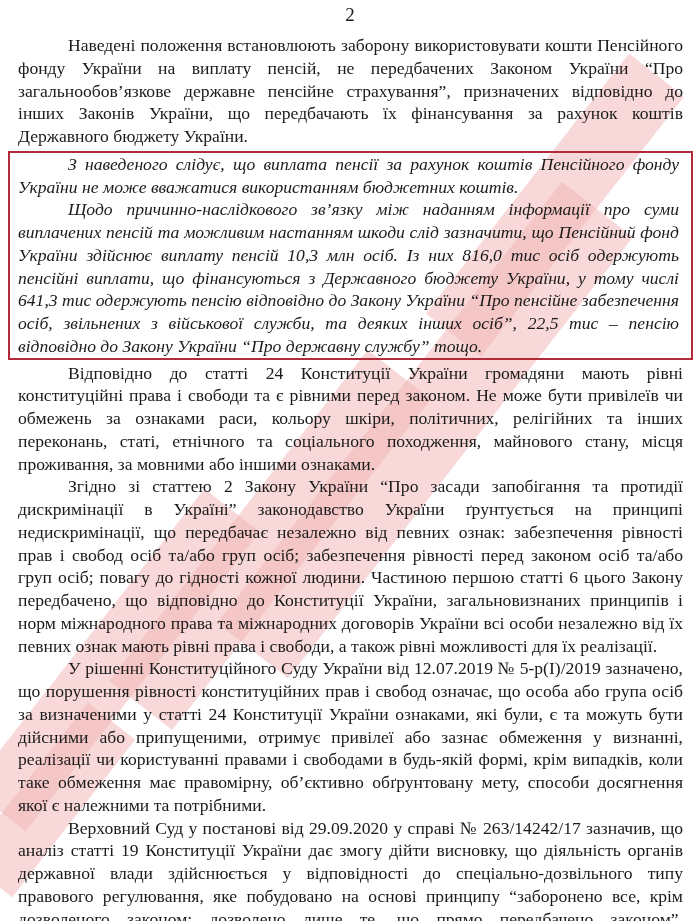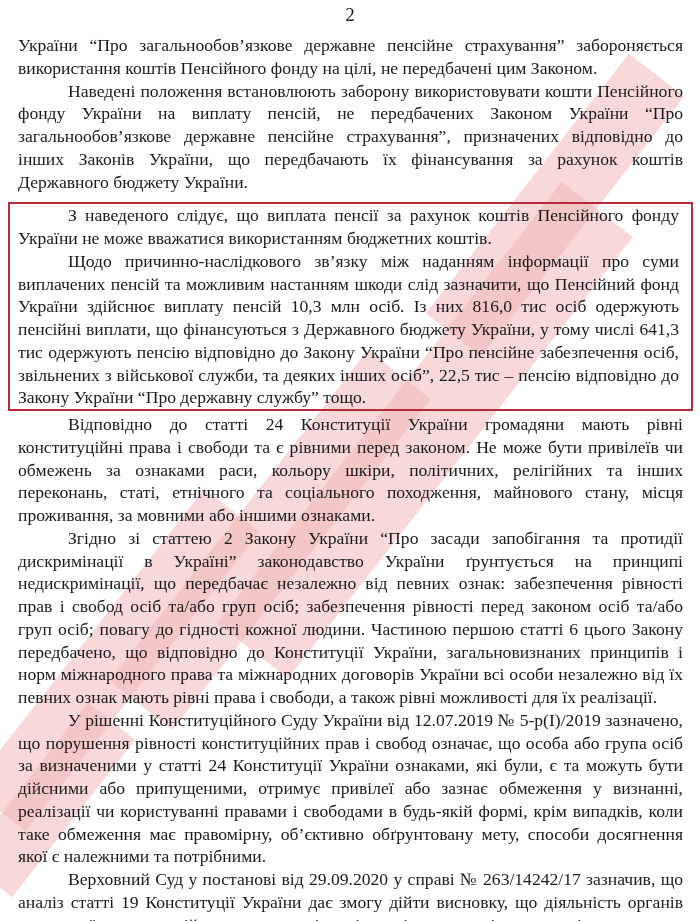--- a/index.html
+++ b/index.html
@@ -24,39 +24,39 @@
     position: absolute; top: 34px; left: 18px; width: 665px;
     font-size: 17.6px; line-height: 22.75px; z-index: 2;
   }
   .para {
     margin: 0; text-align: justify; text-indent: 50px;
     hyphens: none;
   }
   .para.noindent { text-indent: 0; }
   .highlight-box {
     border: 2.5px solid #b32a3a;
-    margin: 9px -10px 2px -10px;
+    margin: 3px -10px 2px -10px;
     padding: 0 12px 0 8px;
+    font-style: italic;
   }
 </style>
 </head>
 <body>
 
 <div class="watermark">
   <div class="wm-stroke" style="left:380px; top:150px; width:90px; height:560px; transform: rotate(38deg);"></div>
   <div class="wm-stroke" style="left:230px; top:330px; width:80px; height:420px; transform: rotate(38deg);"></div>
   <div class="wm-stroke" style="left:520px; top:40px; width:70px; height:330px; transform: rotate(38deg);"></div>
   <div class="wm-stroke" style="left:80px; top:470px; width:70px; height:380px; transform: rotate(38deg);"></div>
   <div class="wm-stroke" style="left:20px; top:700px; width:60px; height:200px; transform: rotate(38deg);"></div>
 </div>
 
 <div class="page-number">2</div>
 
 <div class="content">
-  <p class="para noindent">України “Про загальнообов’язкове державне пенсійне страхування” забороняється використання коштів Пенсійного фонду на цілі, не передбачені цим Законом.</p>
   <p class="para">Наведені положення встановлюють заборону використовувати кошти Пенсійного фонду України на виплату пенсій, не передбачених Законом України “Про загальнообов’язкове державне пенсійне страхування”, призначених відповідно до інших Законів України, що передбачають їх фінансування за рахунок коштів Державного бюджету України.</p>
 
   <div class="highlight-box">
     <p class="para">З наведеного слідує, що виплата пенсії за рахунок коштів Пенсійного фонду України не може вважатися використанням бюджетних коштів.</p>
     <p class="para">Щодо причинно-наслідкового зв’язку між наданням інформації про суми виплачених пенсій та можливим настанням шкоди слід зазначити, що Пенсійний фонд України здійснює виплату пенсій 10,3 млн осіб. Із них 816,0 тис осіб одержують пенсійні виплати, що фінансуються з Державного бюджету України, у тому числі 641,3 тис одержують пенсію відповідно до Закону України “Про пенсійне забезпечення осіб, звільнених з військової служби, та деяких інших осіб”, 22,5 тис – пенсію відповідно до Закону України “Про державну службу” тощо.</p>
   </div>
 
   <p class="para">Відповідно до статті 24 Конституції України громадяни мають рівні конституційні права і свободи та є рівними перед законом. Не може бути привілеїв чи обмежень за ознаками раси, кольору шкіри, політичних, релігійних та інших переконань, статі, етнічного та соціального походження, майнового стану, місця проживання, за мовними або іншими ознаками.</p>
   <p class="para">Згідно зі статтею 2 Закону України “Про засади запобігання та протидії дискримінації в Україні” законодавство України ґрунтується на принципі недискримінації, що передбачає незалежно від певних ознак: забезпечення рівності прав і свобод осіб та/або груп осіб;  забезпечення рівності перед законом осіб та/або груп осіб; повагу до гідності кожної людини. Частиною першою статті 6 цього Закону передбачено, що відповідно до Конституції України, загальновизнаних принципів і норм міжнародного права та міжнародних договорів України всі особи незалежно від їх певних ознак мають рівні права і свободи, а також рівні можливості для їх реалізації.</p>
   <p class="para">У рішенні Конституційного Суду України від 12.07.2019 № 5-р(І)/2019 зазначено, що порушення рівності конституційних прав і свобод означає, що особа або група осіб за визначеними у статті 24 Конституції України ознаками, які були, є та можуть бути дійсними або припущеними, отримує привілеї або зазнає обмеження у визнанні, реалізації чи користуванні правами і свободами в будь-якій формі, крім випадків, коли таке обмеження має правомірну, об’єктивно обґрунтовану мету, способи досягнення якої є належними та потрібними.</p>

